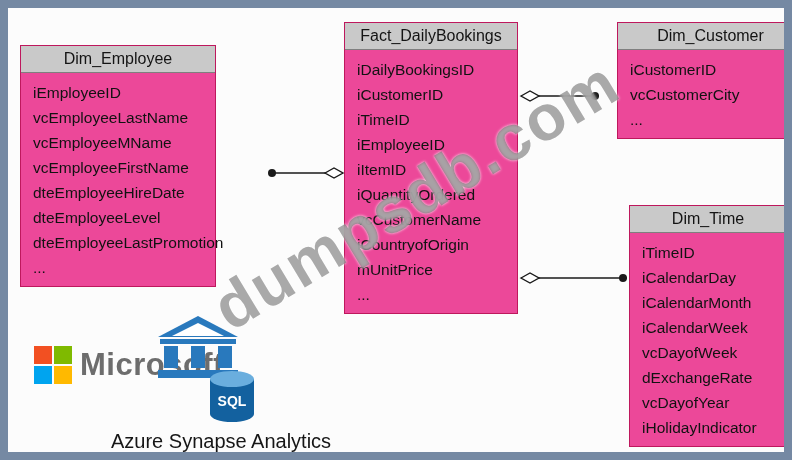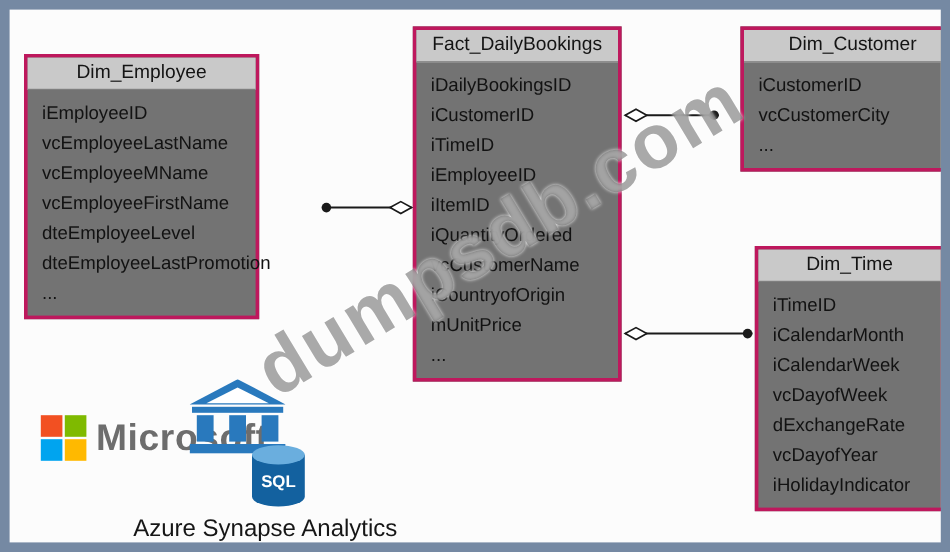--- a/index.html
+++ b/index.html
@@ -1,18 +1,18 @@
 <!DOCTYPE html>
 <html><head>
 <meta charset="utf-8">
 <style>
   html,body{margin:0;padding:0;background:#e9e9e9;}
   .canvas{position:relative;width:792px;height:460px;box-sizing:border-box;background:#fcfcfc;
           border:8px solid #7589a3;overflow:hidden;font-family:"Liberation Sans",sans-serif;color:#121212;}
-  .db-table{position:absolute;background:#737373;border:3px solid #be185d;box-sizing:border-box;}
+  .db-table{position:absolute;background:#ec4899;border:1px solid #be185d;box-sizing:border-box;}
   .db-table .hdr{background:#c9c9c9;border-bottom:1px solid #7f7f7f;text-align:center;
                  font-size:16px;padding:4px 2px;color:#141414;}
   .db-table .tbody{padding:7px 10px 6px 12px;font-size:15.5px;}
   .field-row{line-height:25px;white-space:nowrap;}
   .connector{position:absolute;overflow:visible;}
   .watermark{position:absolute;left:128px;top:150px;width:560px;text-align:center;
              transform:rotate(-31deg);font-size:64px;font-weight:bold;letter-spacing:2px;
              color:rgba(112,112,112,0.60);text-shadow:0 0 3px rgba(255,255,255,0.9);
              pointer-events:none;z-index:40;}
   .ms-logo{position:absolute;left:26px;top:338px;display:flex;align-items:center;z-index:5;}
@@ -29,20 +29,21 @@
 
 <div class="canvas">
 
   <div class="db-table" style="left:12px;top:37px;width:196px;">
     <div class="hdr">Dim_Employee</div>
     <div class="tbody">
         <div class="field-row">iEmployeeID</div>
         <div class="field-row">vcEmployeeLastName</div>
         <div class="field-row">vcEmployeeMName</div>
         <div class="field-row">vcEmployeeFirstName</div>
+        <div class="field-row">dteEmployeeHireDate</div>
         <div class="field-row">dteEmployeeLevel</div>
         <div class="field-row">dteEmployeeLastPromotion</div>
         <div class="field-row">...</div>
       </div>
   </div>
 
   <div class="db-table" style="left:336px;top:14px;width:174px;">
     <div class="hdr">Fact_DailyBookings</div>
     <div class="tbody">
         <div class="field-row">iDailyBookingsID</div>
@@ -64,20 +65,21 @@
         <div class="field-row">iCustomerID</div>
         <div class="field-row">vcCustomerCity</div>
         <div class="field-row">...</div>
       </div>
   </div>
 
   <div class="db-table" style="left:621px;top:197px;width:158px;">
     <div class="hdr">Dim_Time</div>
     <div class="tbody">
         <div class="field-row">iTimeID</div>
+        <div class="field-row">iCalendarDay</div>
         <div class="field-row">iCalendarMonth</div>
         <div class="field-row">iCalendarWeek</div>
         <div class="field-row">vcDayofWeek</div>
         <div class="field-row">dExchangeRate</div>
         <div class="field-row">vcDayofYear</div>
         <div class="field-row">iHolidayIndicator</div>
       </div>
   </div>
 
   <svg class="connector" style="left:258px;top:155px;" width="80" height="20">

